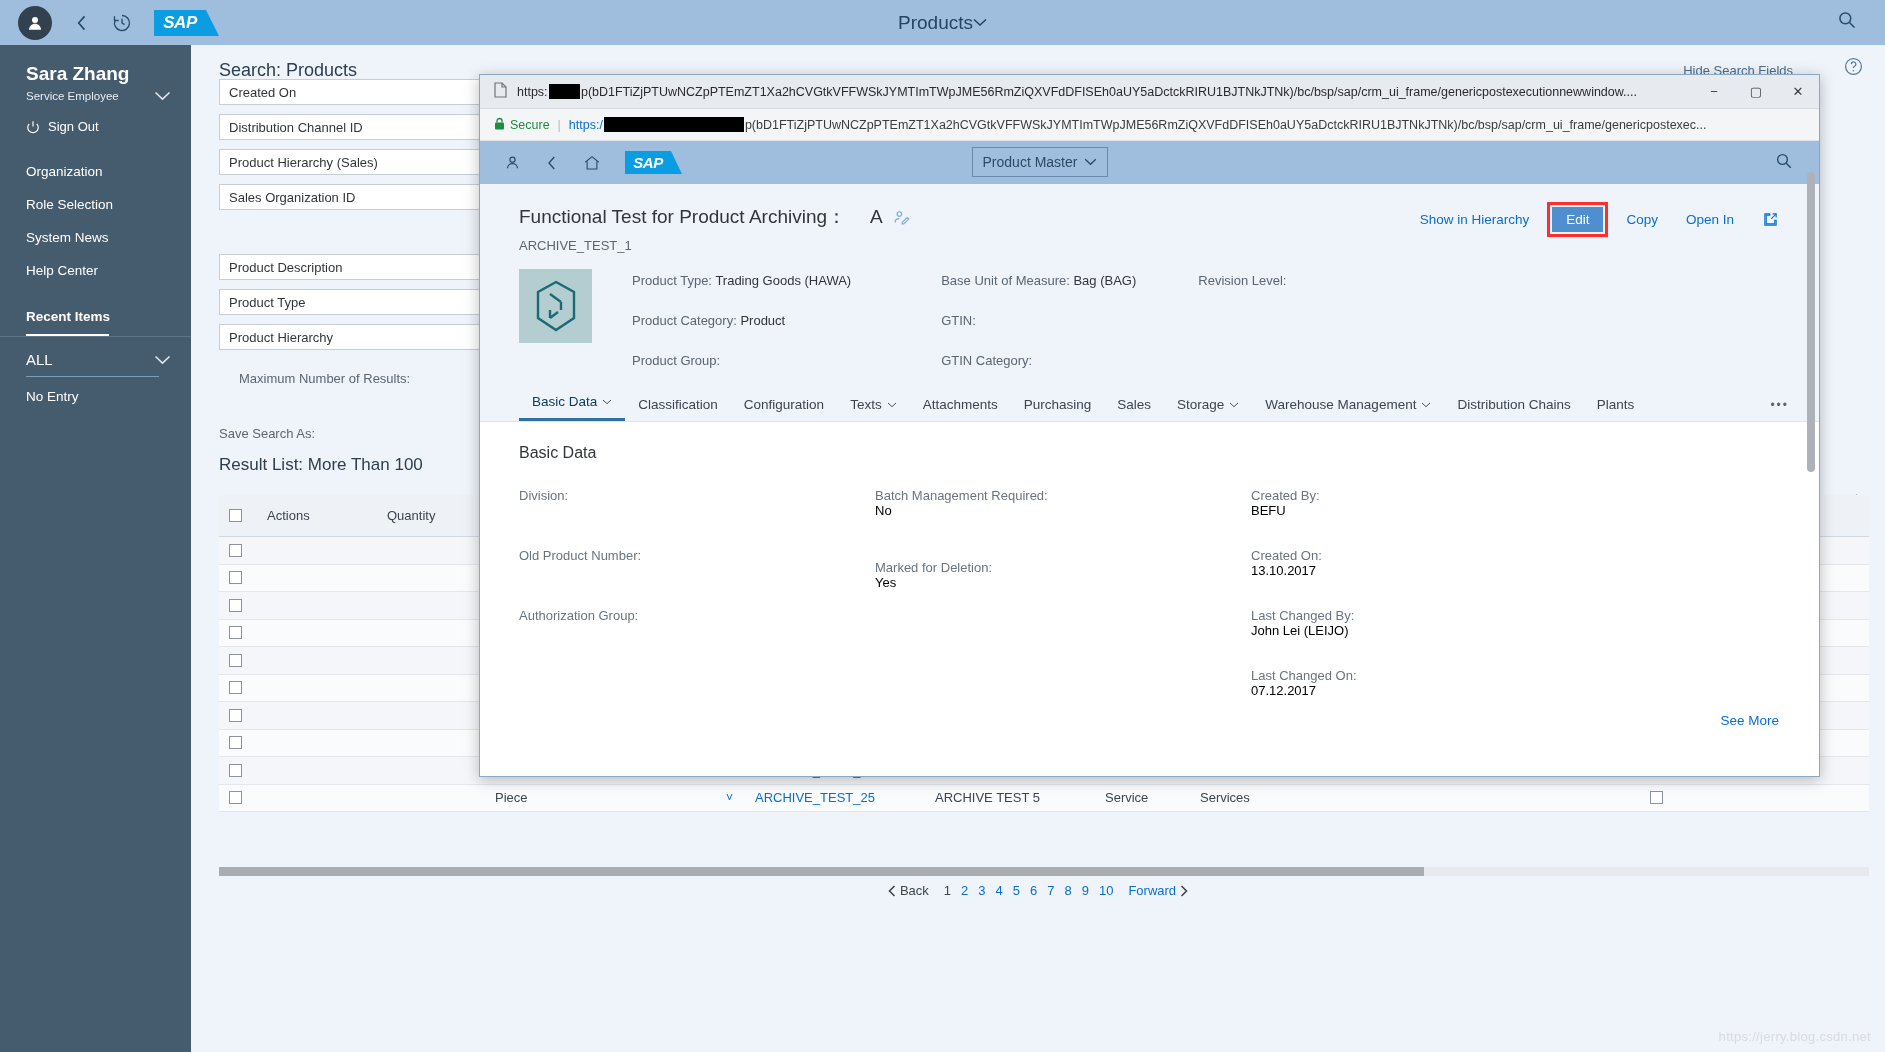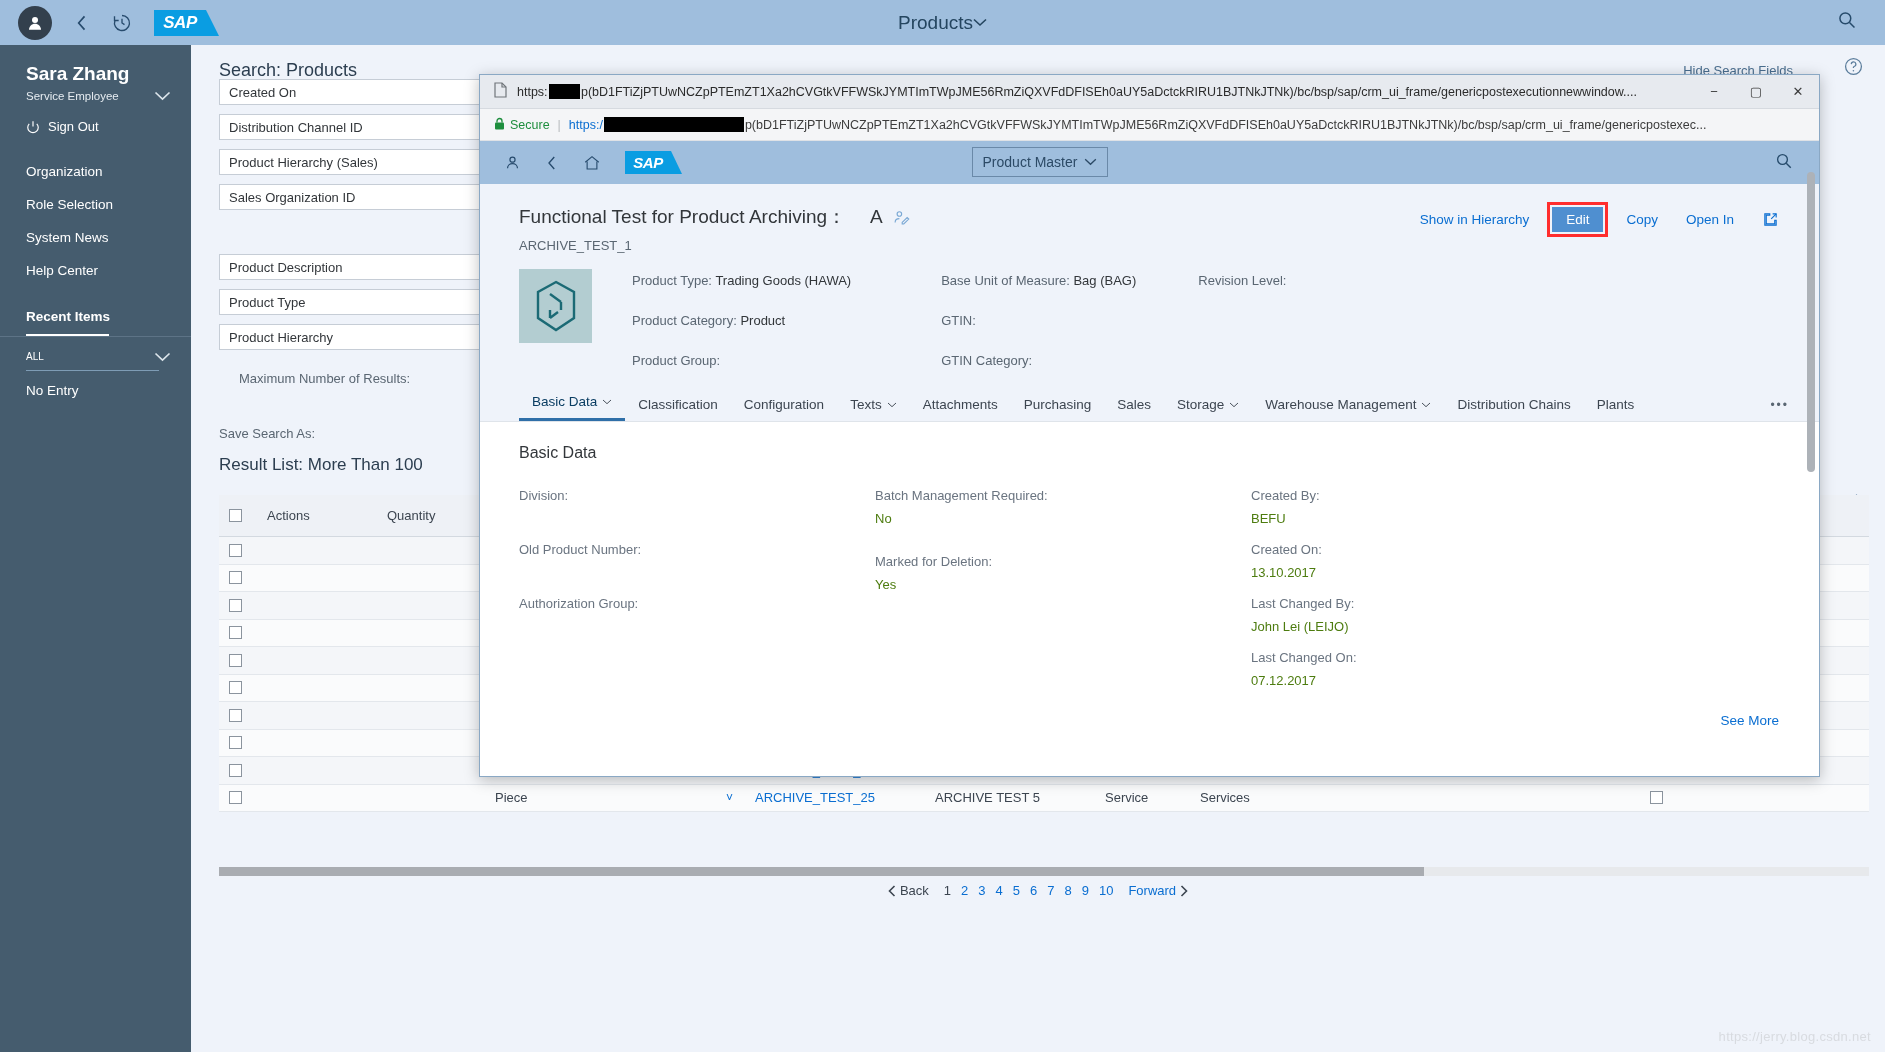--- a/index.html
+++ b/index.html
@@ -51,21 +51,21 @@
   #sidebar .menu .row{ padding-top:9px;padding-bottom:9px;font-size:13.5px; }
   #sidebar .recent{
     margin-top:22px;padding:0 0 6px 26px;font-size:13.5px;font-weight:bold;
   }
   #sidebar .recent-underline{
     height:2px;background:#ffffff;width:83px;margin-left:26px;margin-top:4px;
   }
   #sidebar .sep{ height:1px;background:#5d7386;margin-top:0px; }
   #sidebar .all-row{
     display:flex;align-items:center;justify-content:space-between;
-    padding:14px 20px 8px 26px;font-size:10px;
+    padding:14px 20px 8px 26px;font-size:15px;
   }
   #sidebar .all-underline{ height:1px;background:#7e9cb5;margin:0 32px 0 26px; }
   #sidebar .noentry{ padding:12px 0 0 26px;font-size:13.5px; }
 
   
   #main{
     position:absolute;left:191px;top:45px;width:1694px;height:1007px;
     background:#eff3fa;
   }
   #search-title{ position:absolute;left:28px;top:15px;font-size:18px;color:#2c3e50; }
@@ -183,24 +183,24 @@
   }
   .tab{
     font-size:13.5px;color:#3c4550;padding:0 13px 9px 13px;display:flex;align-items:center;gap:5px;white-space:nowrap;
   }
   .tab.active{ color:#0a3d62;border-bottom:3px solid #2f6fa8;font-weight:normal; }
   #tabs-more{ position:absolute;right:30px;bottom:9px;color:#5a6672;letter-spacing:2px;font-size:12px; }
 
   #panel{ background:#fff;height:340px;position:relative;padding:22px 0 0 39px; }
   #panel h3{ margin:0;font-size:16px;color:#32363a;font-weight:normal; }
   .pcols{ display:flex;margin-top:26px; }
-  .pcol{ display:flex;flex-direction:column;gap:0; }
+  .pcol{ display:flex;flex-direction:column;gap:14px; }
   .pfield{ margin-bottom:16px; }
   .pfield .lb{ font-size:13px;color:#6a7480; }
-  .pfield .vl{ font-size:13px;color:#4d7c0f;margin-top:8px;min-height:15px; }
+  .pfield .vl{ font-size:13px;color:#000000;margin-top:0;min-height:15px; }
   #see-more{ position:absolute;right:40px;bottom:34px;font-size:13.5px;color:#0a6ed1; }
   #panel-scroll{ position:absolute;right:4px;top:-250px;width:8px;height:300px;background:#adb2b8;border-radius:4px; }
 </style>
 </head>
 <body>
 
 <div id="shell-bar">
   <div class="avatar">
     <svg width="18" height="18" viewBox="0 0 24 24" fill="#ffffff">
         <circle cx="12" cy="8" r="4"></circle>

